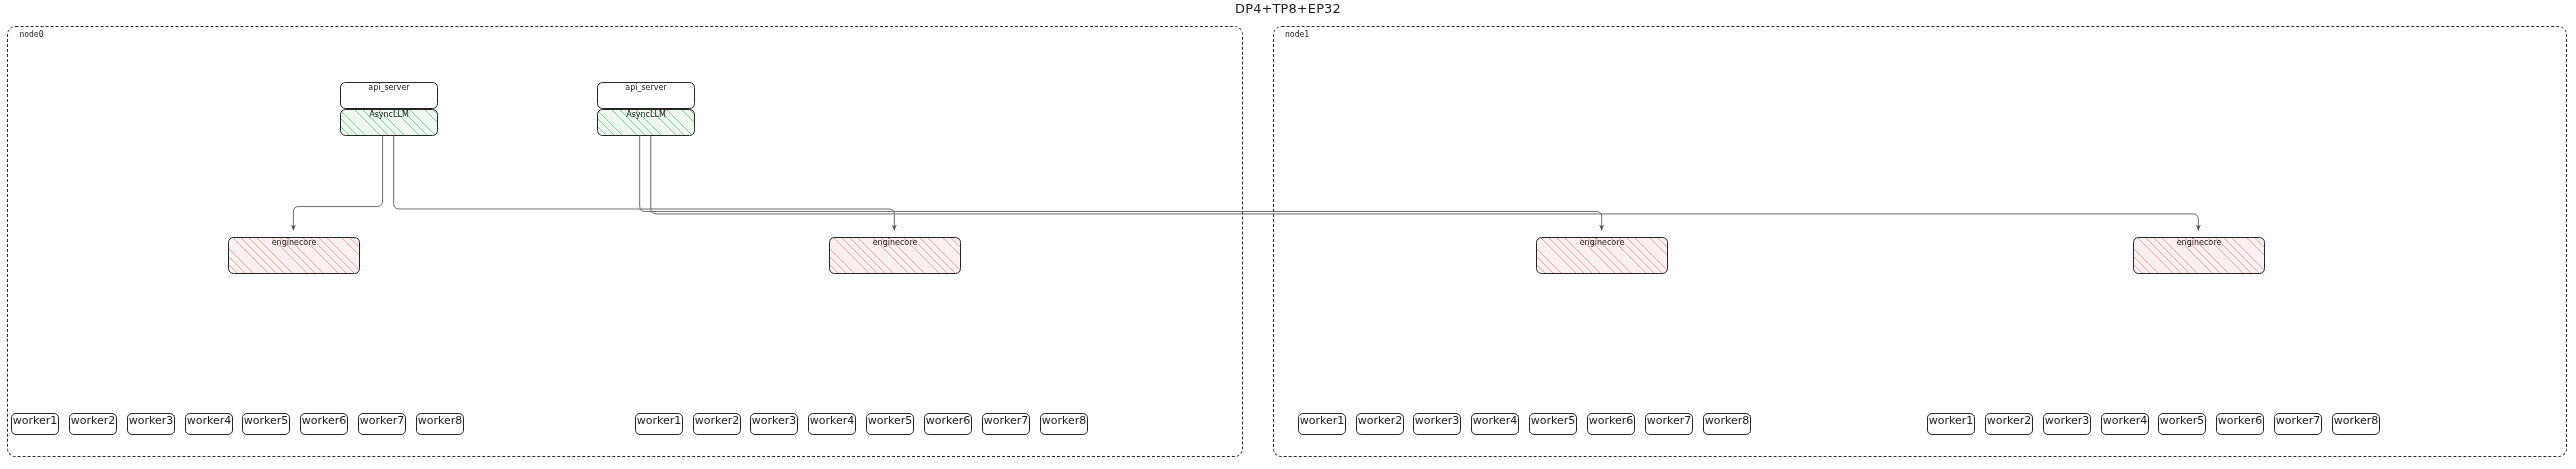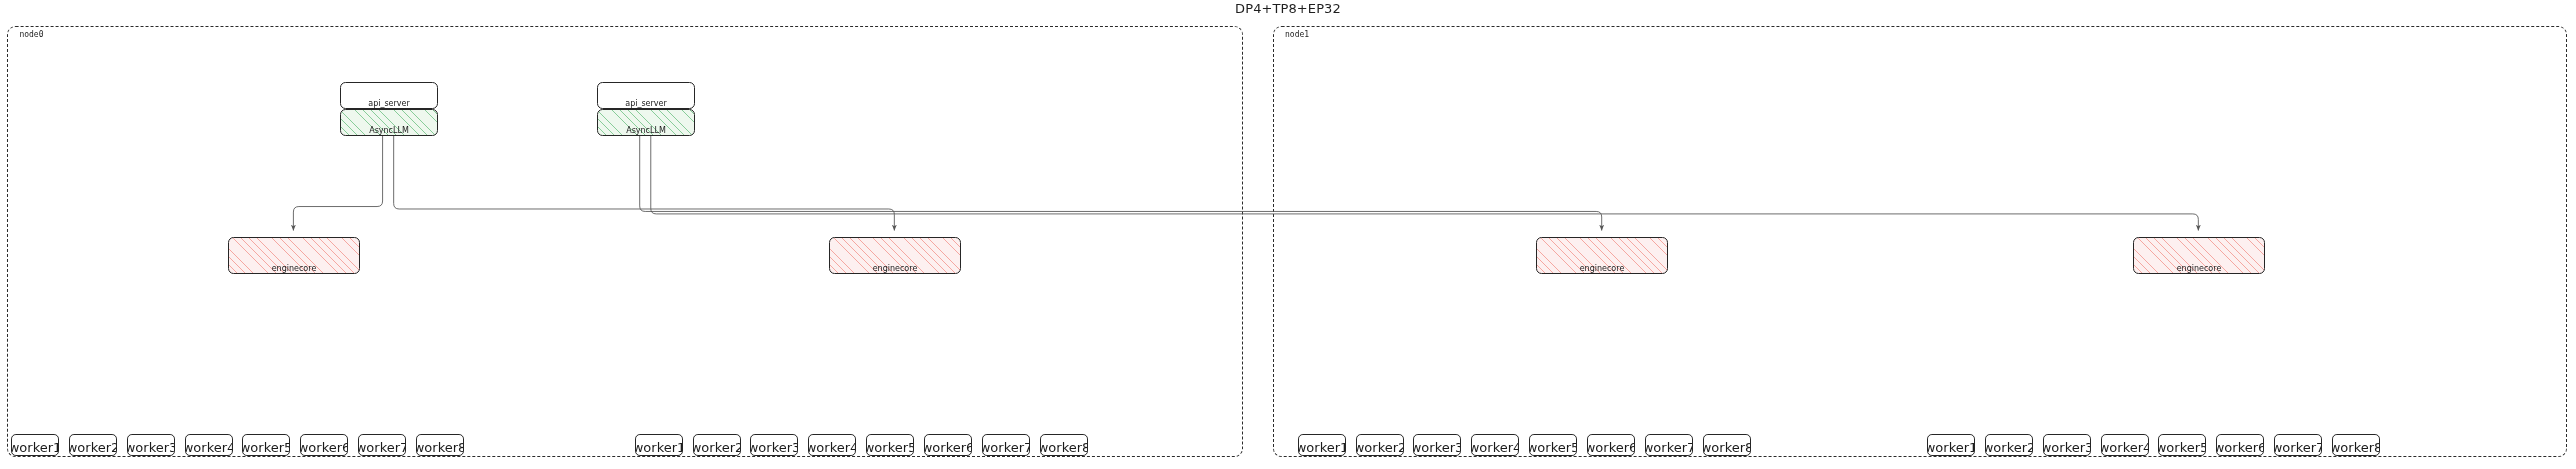--- a/index.html
+++ b/index.html
@@ -51,21 +51,21 @@
   }
 
   
   .box {
     position: absolute;
     box-sizing: border-box;
     border: 1px solid #262626;
     border-radius: 5.5px;
     background: #ffffff;
     display: flex;
-    align-items: flex-end;
+    align-items: flex-start;
     justify-content: center;
     font-size: 8px;
     color: #1a1a1a;
     white-space: nowrap;
     overflow: hidden;
   }
 
   
   .box.api-server {
     border-radius: 5.5px;
@@ -91,23 +91,22 @@
       45deg,
       rgba(234, 67, 53, 0.42) 0px,
       rgba(234, 67, 53, 0.42) 0.6px,
       rgba(0,0,0,0) 0.6px,
       rgba(0,0,0,0) 5.5px
     );
   }
 
   .box.worker {
     border-radius: 4.9px;
-    font-size: 13px;
-    background: #ffffff;
-    margin-top: 21px;
+    font-size: 11px;
+    background: #ffffff;
   }
 
   .box-label {
     position: relative;
     z-index: 2;
     pointer-events: none;
   }
 
   
   #edges {

